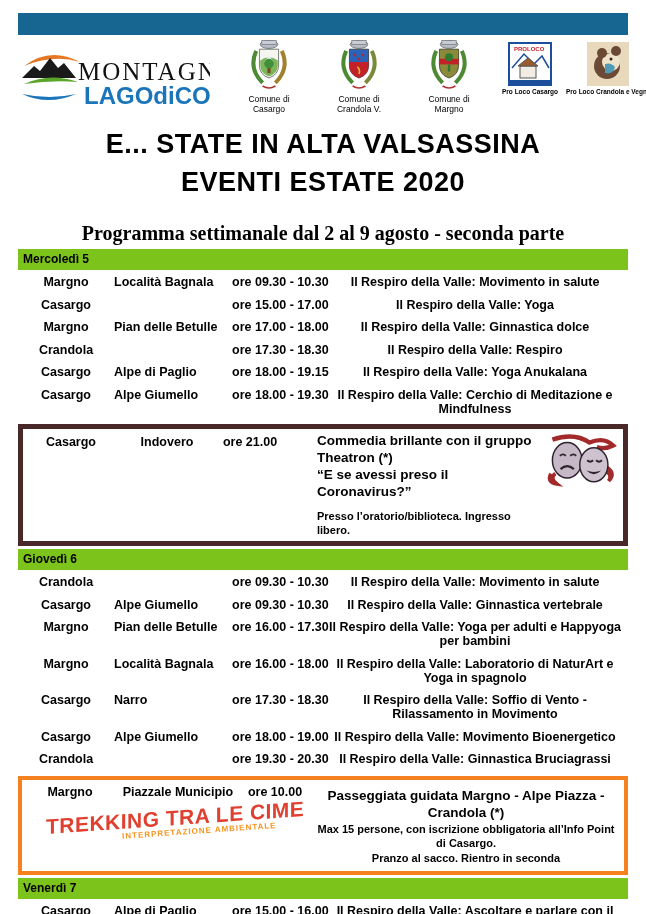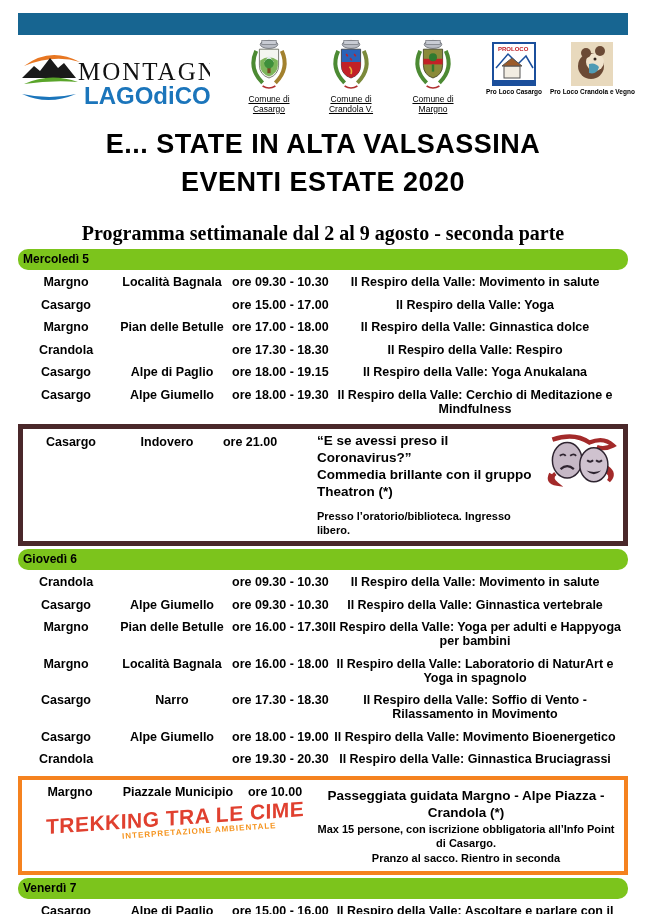--- a/index.html
+++ b/index.html
@@ -9,39 +9,39 @@
     font-family:"Liberation Sans", sans-serif;
     color:#000;
     overflow:hidden;
   }
   .page { width:646px; height:914px; padding:13px 18px 0 18px; position:relative; }
   .topbar { height:22px; background:#176591; }
 
   
   .header { display:flex; align-items:flex-start; margin-top:3px; height:84px; }
   .logo-wrap { width:196px; padding-top:6px; }
-  .crests { display:flex; gap:20px; margin-left:28px;text-decoration:underline; }
+  .crests { display:flex; gap:28px; margin-left:28px; }
   .crest { width:62px; text-align:center; }
   .crest svg { width:54px; height:56px; display:block; margin:0 auto; }
   .crest-caption { font-size:8.5px; line-height:1.15; margin-top:1px; }
   .prolocos { display:flex; gap:8px; margin-left:22px; padding-top:4px; }
   .proloco { text-align:center; }
   .proloco .pl-img { height:44px; display:block; margin:0 auto; }
   .pl-caption { font-size:6.5px; font-weight:bold; margin-top:2px; white-space:nowrap; }
 
   
   .title { text-align:center; font-weight:800; font-size:27px; letter-spacing:0.5px; line-height:1.1; margin-top:8px; transform:scaleY(1.05); }
   .subtitle { text-align:center; font-family:"Liberation Serif", serif; font-weight:bold; font-size:20px; margin-top:25px; margin-bottom:4px; }
 
   
-  .daybar { background:#7cc41c; font-size:12px; font-weight:bold; padding:3px 5px 4px 5px;border-radius:10px; }
+  .daybar { background:#7cc41c; font-size:12px; font-weight:bold; padding:3px 5px 4px 5px; }
   .rows { padding:1px 0 2px 0; }
   .row { display:grid; grid-template-columns:96px 116px 92px auto; font-size:12.5px; font-weight:bold; padding:4px 0 4.5px 0; }
   .row .c-comune { text-align:center; }
-  .row .c-place  { text-align:center; }
+  .row .c-place  { text-align:left; }
   .row .c-time   { text-align:left; padding-left:2px; white-space:nowrap; }
   .row .c-desc   { text-align:center; }
 
   
   .theatre-box {
     border:5px solid #4a282a; margin:2px 0 3px 0; background:#fff;
     display:flex; align-items:flex-start; padding:4px 2px 4px 0; min-height:58px;
   }
   .tb-cols { display:grid; grid-template-columns:96px 96px 70px; font-size:12.5px; font-weight:bold; padding-top:2px; }
   .tb-cols span { text-align:center; }
@@ -216,22 +216,22 @@
     </div>
   </div>
 
   <div class="theatre-box">
     <div class="tb-cols">
       <span>Casargo</span>
       <span>Indovero</span>
       <span>ore 21.00</span>
     </div>
     <div class="tb-desc">
+      <div class="tb-line-bold">Commedia brillante con il gruppo Theatron (*)</div>
       <div class="tb-line-bold">“E se avessi preso il Coronavirus?”</div>
-      <div class="tb-line-bold">Commedia brillante con il gruppo Theatron (*)</div>
       <div class="tb-line-small">Presso l’oratorio/biblioteca. Ingresso libero.</div>
     </div>
     <div class="tb-masks">
       <svg viewBox="0 0 100 70">
         <path d="M10 6 Q40 -4 60 10 Q80 2 92 14 Q80 20 70 16" fill="none" stroke="#a32a2a" stroke-width="6"></path>
         <path d="M8 52 Q2 64 16 66 Q6 58 14 52" fill="none" stroke="#a32a2a" stroke-width="5"></path>
         <path d="M84 44 Q96 52 86 62 Q92 52 80 48" fill="none" stroke="#a32a2a" stroke-width="5"></path>
         <ellipse cx="30" cy="34" rx="20" ry="24" fill="#c6b8c6" stroke="#2e2430" stroke-width="2"></ellipse>
         <path d="M20 28 q5 -4 8 0 M34 28 q5 -4 8 0" stroke="#2e2430" stroke-width="2.5" fill="none"></path>
         <path d="M21 46 q9 -8 18 0" stroke="#2e2430" stroke-width="3" fill="none"></path>

